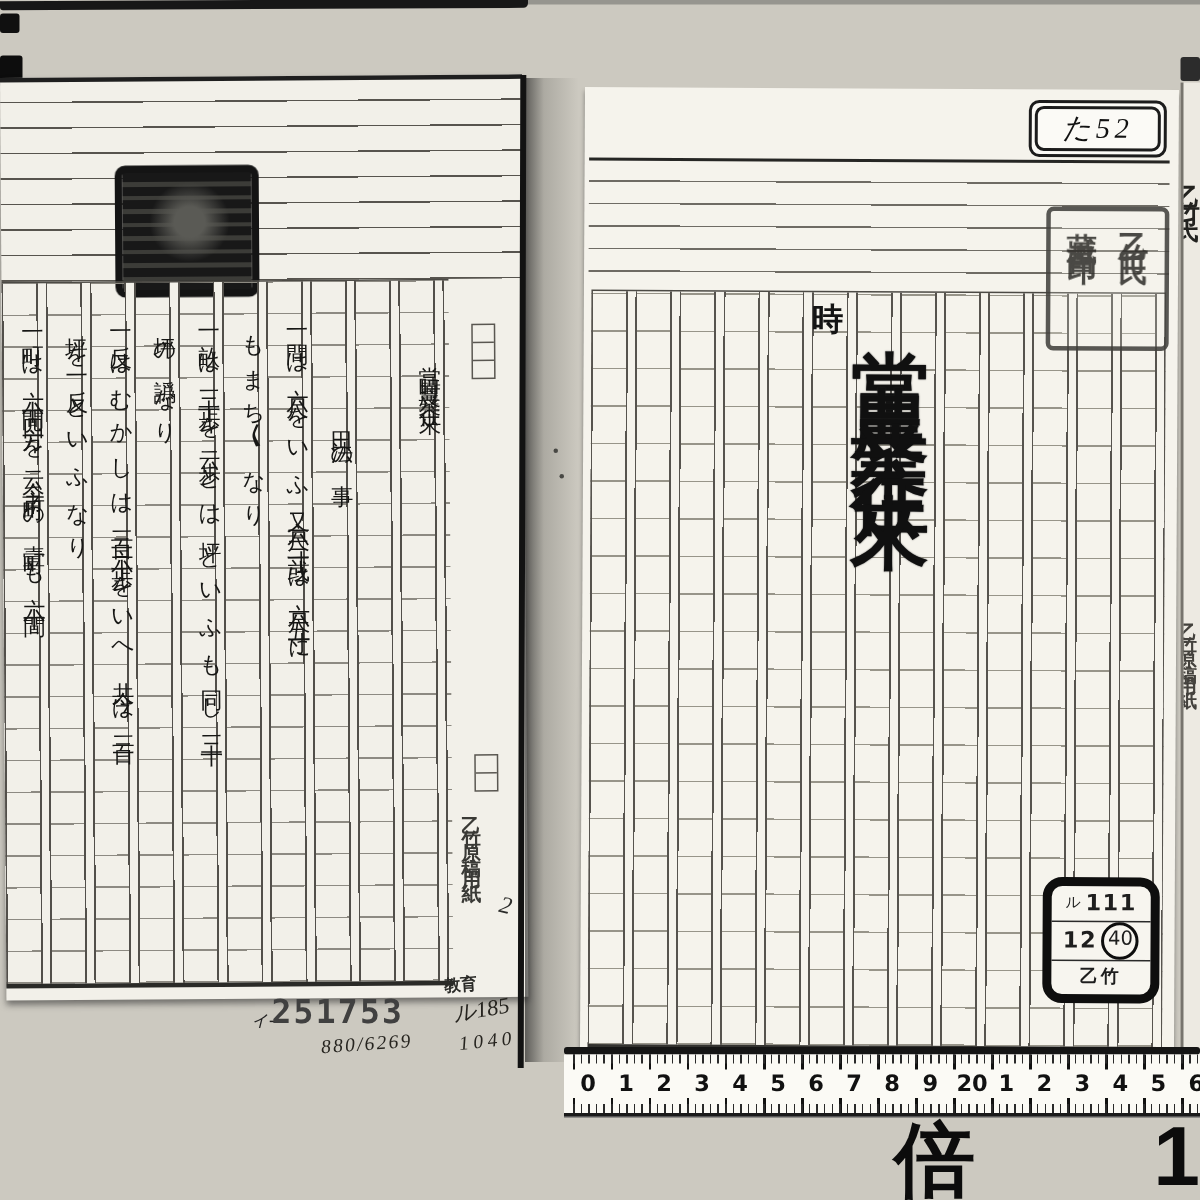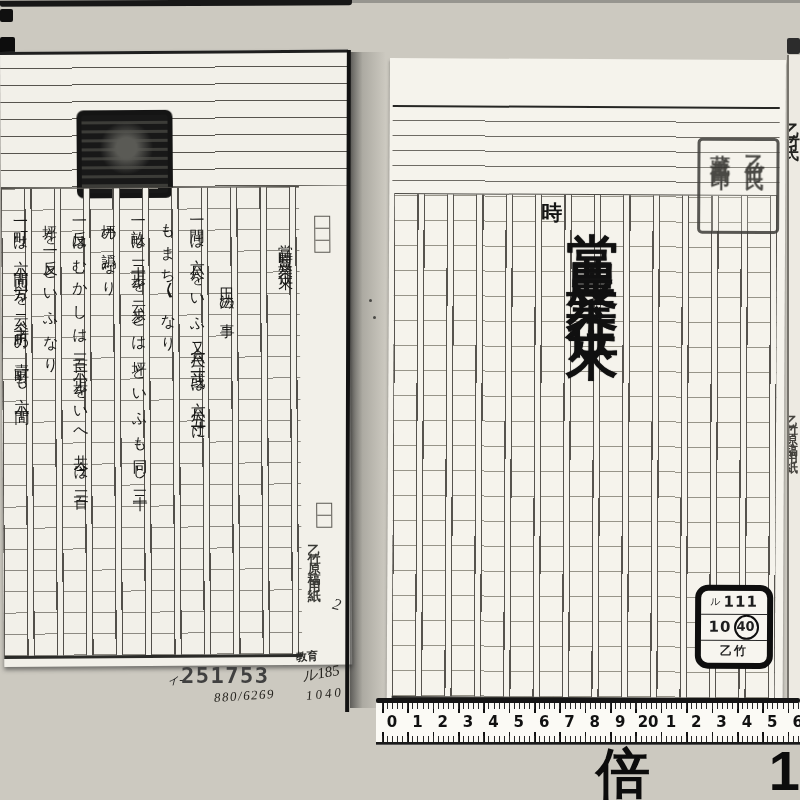--- a/index.html
+++ b/index.html
@@ -126,21 +126,21 @@
     transform:scaleY(1.05);filter:blur(.3px);
   }
   .rp-label-box{
     left:308px;top:525px;width:78px;height:84px;z-index:5;background:#f7f5ef;
     border:6px solid #0e0e0e;border-radius:13px;box-sizing:border-box;
     display:flex;flex-direction:column;
   }
   .rp-label-row{flex:1;display:flex;align-items:center;justify-content:center;gap:3px;border-bottom:1.2px solid #2a2a2a;font-family:"DejaVu Sans",sans-serif;}
   .rp-label-row:last-child{border-bottom:none;}
   .rl-small{font-size:10px;} .rl-num{font-size:15px;font-weight:700;letter-spacing:1px;}
-  .circled{display:inline-block;border:2px solid #0e0e0e;border-radius:50%;width:21px;height:21px;line-height:20px;text-align:left;font-size:13px;font-weight:700;}
+  .circled{display:inline-block;border:2px solid #0e0e0e;border-radius:50%;width:21px;height:21px;line-height:20px;text-align:center;font-size:13px;font-weight:400;}
   .rl-kanji{font-size:12px;font-weight:700;letter-spacing:2px;font-family:"Liberation Serif",serif;}
 
   
   .edge-strip{left:787px;top:55px;width:13px;height:650px;background:#edeae2;border-left:2px solid #77746d;overflow:hidden;}
   .edge-seal-part{position:absolute;left:-9px;top:55px;font-size:17px;font-weight:700;letter-spacing:10px;color:#22221f;}
   .edge-brand-part{position:absolute;left:-7px;top:350px;font-size:13px;letter-spacing:9px;color:#44423d;font-weight:600;}
 
   
   .acc-category{left:296px;top:649px;font-size:11px;font-weight:700;color:#2b2b28;transform:rotate(-4deg);}
   .acc-prefix{left:166px;top:671px;font-style:italic;font-size:13px;color:#222;}
@@ -208,37 +208,40 @@
       <div class="cell"></div>
         <div class="cell"></div>
     </div>
     <div class="abs lp-pagenum">2</div>
   </div>
 
   <div class="abs binding-line"></div>
   <div class="abs binding-shadow"></div>
 
   <div class="abs right-page">
+    <div class="abs rp-tag">
+      <div class="rp-tag-inner">た52</div>
+    </div>
     <div class="abs rp-header"></div>
     <div class="abs rp-seal">
       <span class="seal-col">藏書印</span>
       <span class="seal-col">乙竹氏</span>
     </div>
     <div class="abs rp-grid"></div>
     <div class="abs vtext rp-title">
       <span>當</span><span>農業往來</span>
     </div>
     <div class="abs rp-title-anno">時</div>
     <div class="abs rp-label-box">
       <div class="rp-label-row">
         <span class="rl-small">ル</span>
         <span class="rl-num">111</span>
       </div>
       <div class="rp-label-row">
-        <span class="rl-num">10</span>
+        <span class="rl-num">12</span>
         <span class="circled">40</span>
       </div>
       <div class="rp-label-row">
         <span class="rl-kanji">乙竹</span>
       </div>
     </div>
   </div>
 
   <div class="abs edge-strip">
     <div class="vtext edge-seal-part">乙竹氏</div>

